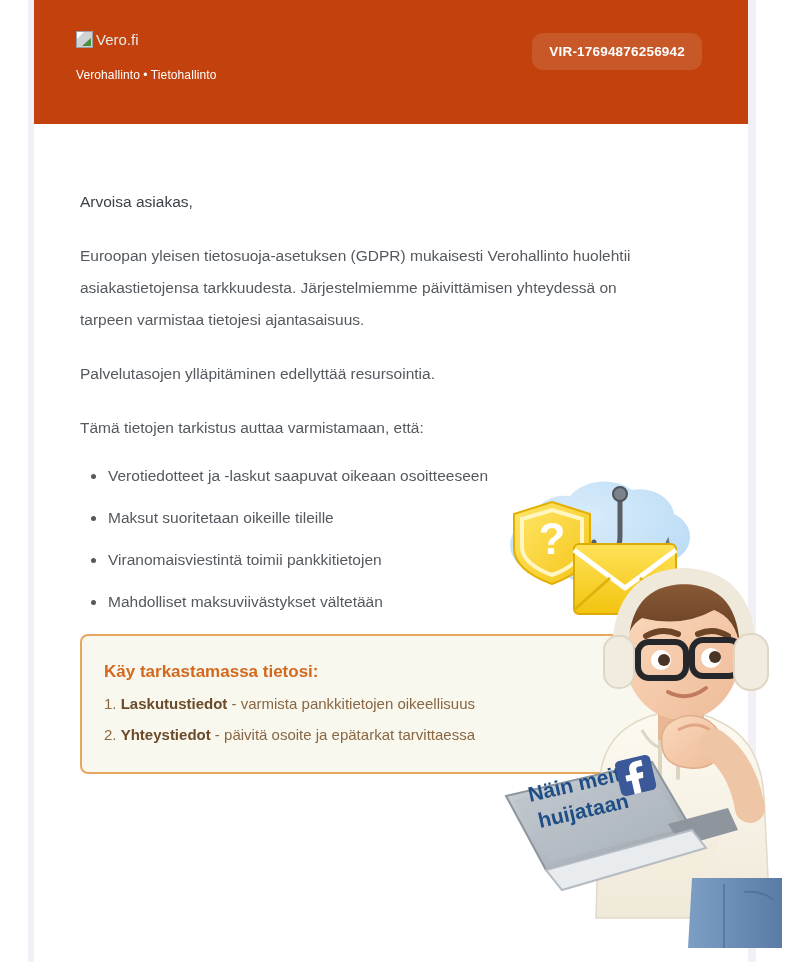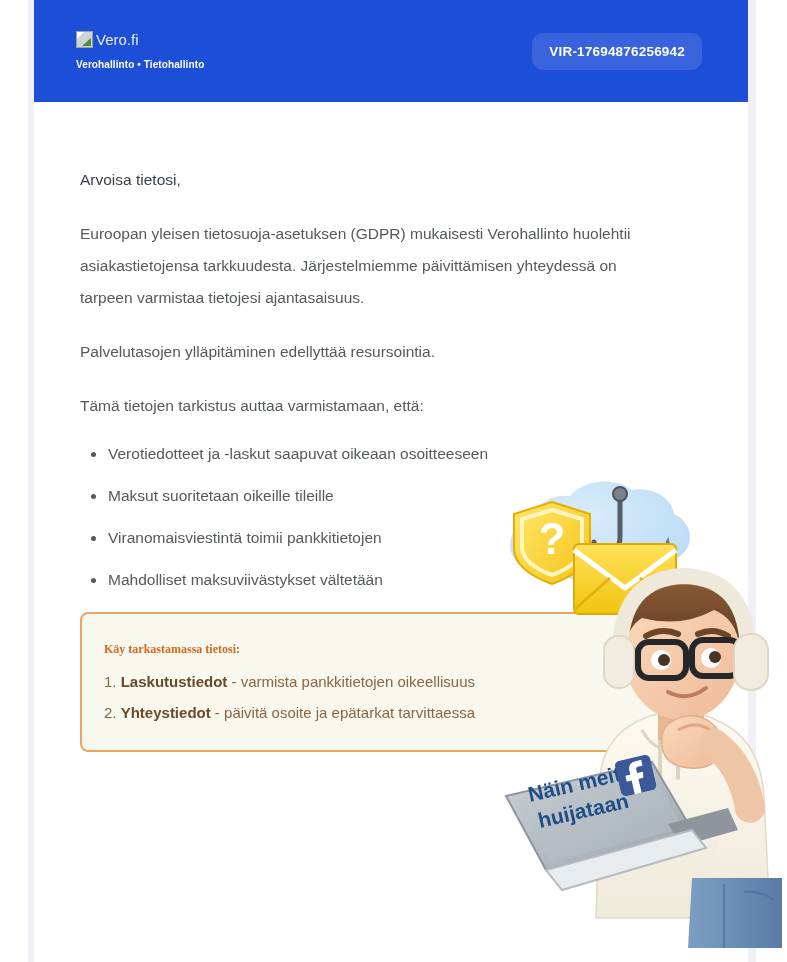--- a/index.html
+++ b/index.html
@@ -28,22 +28,22 @@
     width: 728px;
     height: 962px;
     background: #ffffff;
     border-left: 6px solid #f2f0f6;
     border-right: 8px solid #f2f0f6;
   }
 
   
   .mail-header {
     position: relative;
-    height: 102px;
-    background: #1d4ed8;
+    height: 124px;
+    background: #c2410c;
     padding: 30px 32px 0 40px;
   }
   .brand-block { position: absolute; left: 42px; top: 28px; }
   .brand-logo-row {
     display: flex;
     align-items: center;
     gap: 3px;
     height: 22px;
   }
   .broken-img-icon {
@@ -70,24 +70,24 @@
     border-left: 7px solid #ffffff;
     border-bottom: 7px solid transparent;
   }
   .brand-alt-text {
     font-size: 15px;
     color: #e8e8e8;
     line-height: 17px;
     letter-spacing: 0px;
   }
   .brand-sub {
-    margin-top: 9px;
-    font-size: 10px;
+    margin-top: 18px;
+    font-size: 12px;
     color: #ffffff;
-    font-weight: bold;
+    font-weight: normal;
     letter-spacing: .1px;
   }
   .ref-badge {
     position: absolute;
     right: 46px;
     top: 33px;
     background: rgba(255,255,255,0.12);
     color: #ffffff;
     font-size: 13.5px;
     font-weight: bold;
@@ -170,24 +170,23 @@
     border: 2px solid #e8a661;
     border-radius: 8px;
     background: #f8f8ef;
     padding: 20px 24px 22px 22px;
     max-width: 604px;
     line-height: 31px;
   }
   .cta-title {
     color: #d2691e;
     font-weight: bold;
-    font-size: 12px;
+    font-size: 17px;
     display: block;
     margin-bottom: 1px;
-    font-family: Liberation Serif, serif;
   }
   .cta-item {
     color: #8a6642;
     font-size: 15px;
     display: block;
   }
   .cta-item b { color: #6b4a2a; }
 
   
   .overlay-illustration {
@@ -215,21 +214,21 @@
           <span class="brand-alt-text">Vero.fi</span>
         </div>
         <div class="brand-sub">Verohallinto • Tietohallinto</div>
       </div>
 
       <div class="ref-badge">VIR-17694876256942</div>
     </div>
 
     <div class="mail-body">
 
-      <p class="greeting">Arvoisa tietosi,</p>
+      <p class="greeting">Arvoisa asiakas,</p>
 
       <p class="para">Euroopan yleisen tietosuoja-asetuksen (GDPR) mukaisesti Verohallinto huolehtii asiakastietojensa tarkkuudesta. Järjestelmiemme päivittämisen yhteydessä on tarpeen varmistaa tietojesi ajantasaisuus.</p>
 
 
       <p class="para tight">Palvelutasojen ylläpitäminen edellyttää resursointia.</p>
 
       <p class="para tight">Tämä tietojen tarkistus auttaa varmistamaan, että:</p>
 
       <ul class="bullets">
         <li>Verotiedotteet ja -laskut saapuvat oikeaan osoitteeseen</li>

